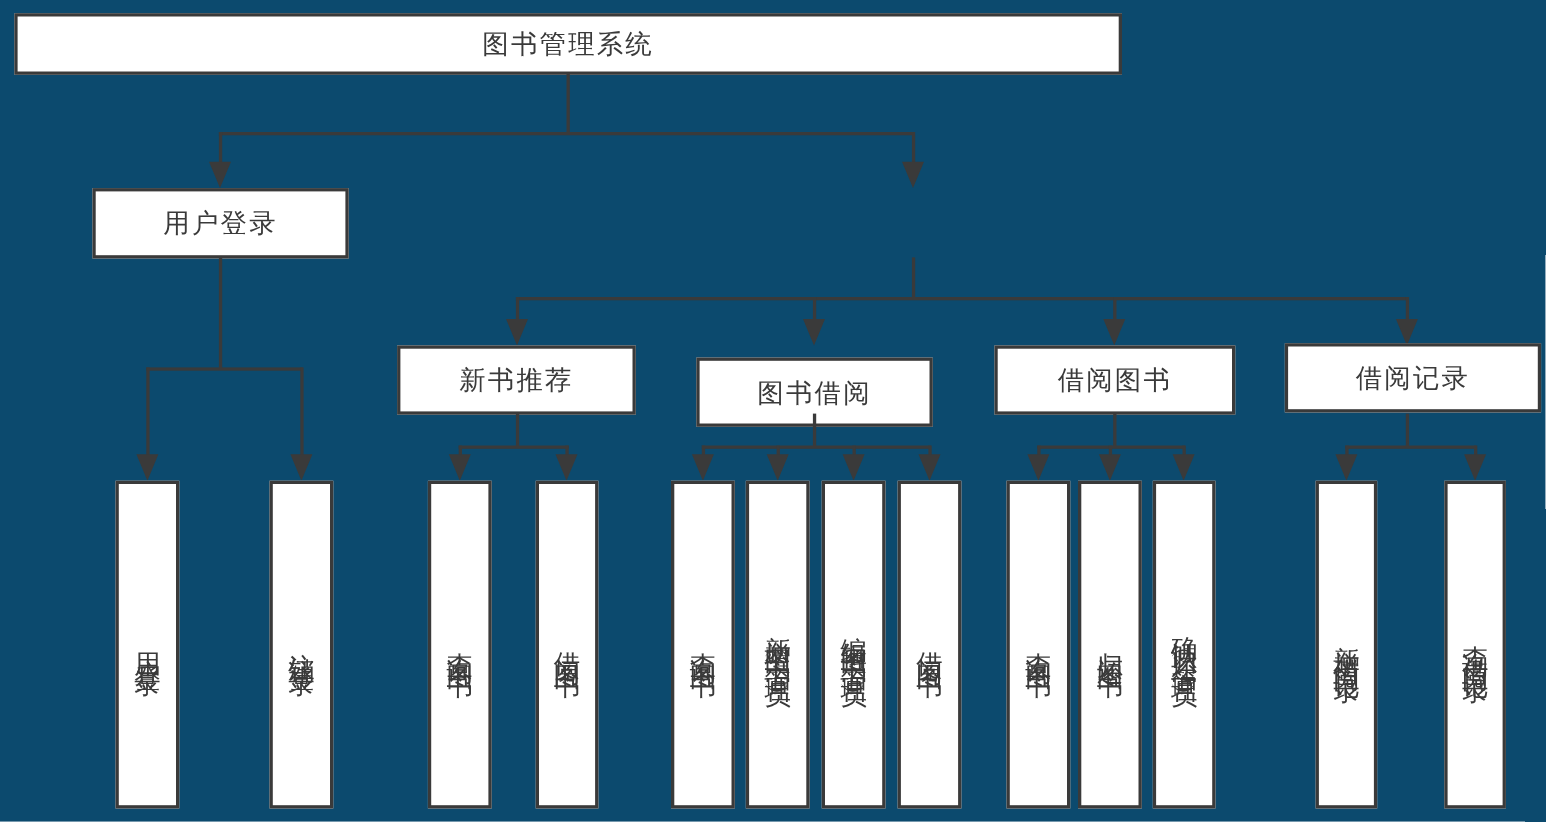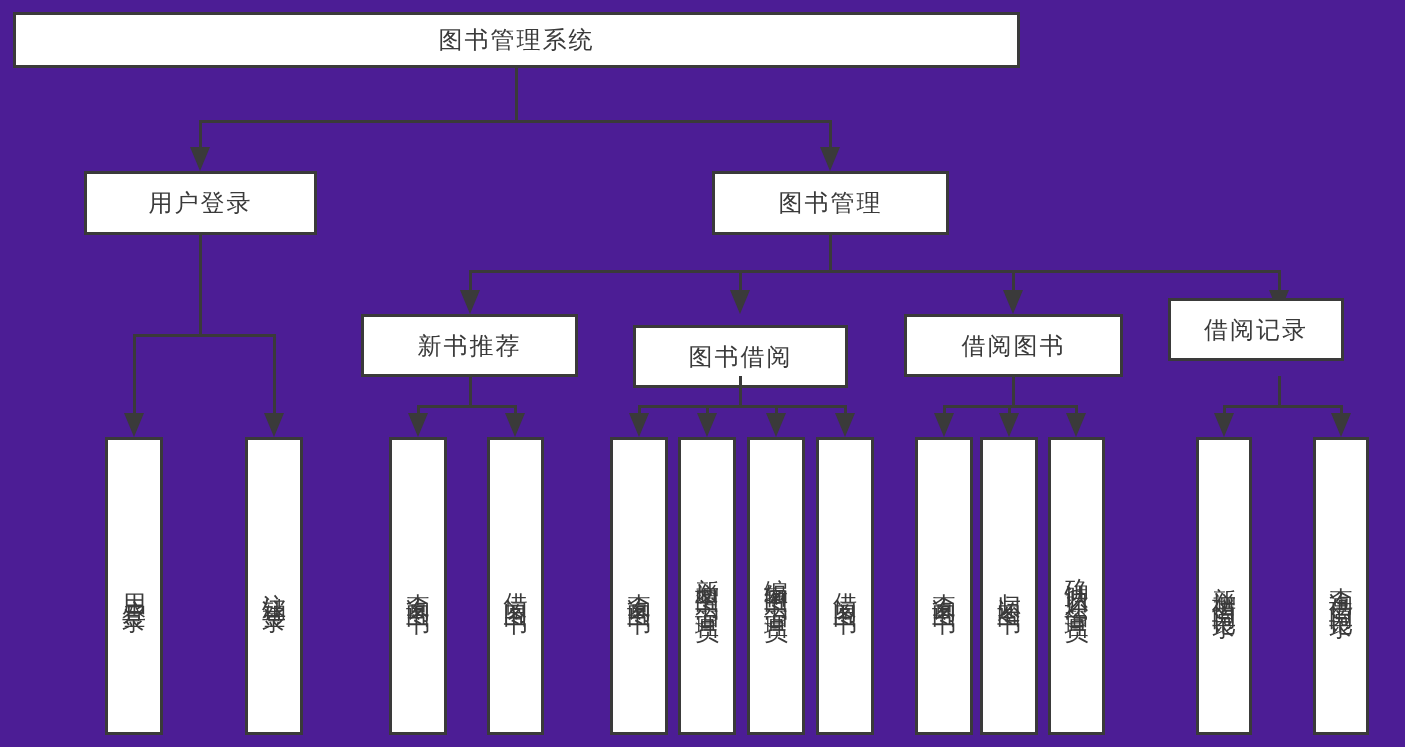--- a/index.html
+++ b/index.html
@@ -1,17 +1,17 @@
 <!DOCTYPE html>
 <html><head>
 <meta charset="utf-8">
 <style>
   html,body{margin:0;padding:0;background:#ffffff;}
   .canvas{
-    position:relative;width:1405px;height:747px;background:#4c1d95;overflow:hidden;
+    position:relative;width:1405px;height:747px;background:#0c4a6e;overflow:hidden;
     font-family:"DejaVu Sans","Liberation Sans",sans-serif;color:#333333;
   }
   .box{
     position:absolute;box-sizing:border-box;border:3px solid #3a3a3a;background:#ffffff;
     display:flex;align-items:center;justify-content:center;
     font-size:24px;letter-spacing:2px;color:#3a3a3a;
   }
   .vbox{
     position:absolute;box-sizing:border-box;border:3px solid #3a3a3a;background:#ffffff;
     display:flex;align-items:center;justify-content:center;
@@ -39,21 +39,20 @@
 
   <div class="vl" style="left:515px;top:66px;height:56px;"></div>
 
   <div class="hl" style="left:199px;top:120px;width:632px;"></div>
   <div class="vl" style="left:199px;top:120px;height:29px;"></div>
   <div class="vl" style="left:829px;top:120px;height:29px;"></div>
   <div class="ar" style="left:190px;top:147px;"></div>
   <div class="ar" style="left:820px;top:147px;"></div>
 
   <div class="box" style="left:84px;top:171px;width:233px;height:64px;">用户登录</div>
-  <div class="box" style="left:712px;top:171px;width:237px;height:64px;">图书管理</div>
 
   <div class="vl" style="left:199px;top:234px;height:102px;"></div>
   <div class="hl" style="left:133px;top:334px;width:142px;"></div>
   <div class="vl" style="left:133px;top:334px;height:80px;"></div>
   <div class="vl" style="left:273px;top:334px;height:80px;"></div>
   <div class="ar" style="left:124px;top:413px;"></div>
   <div class="ar" style="left:264px;top:413px;"></div>
 
   <div class="vl" style="left:829px;top:234px;height:38px;"></div>
   <div class="hl" style="left:469px;top:270px;width:811px;"></div>
@@ -62,21 +61,21 @@
   <div class="vl" style="left:1012px;top:270px;height:22px;"></div>
   <div class="vl" style="left:1278px;top:270px;height:22px;"></div>
   <div class="ar" style="left:460px;top:290px;"></div>
   <div class="ar" style="left:730px;top:290px;"></div>
   <div class="ar" style="left:1003px;top:290px;"></div>
   <div class="ar" style="left:1269px;top:290px;"></div>
 
   <div class="box" style="left:361px;top:314px;width:217px;height:63px;text-align:right;">新书推荐</div>
   <div class="box" style="left:633px;top:314px;width:215px;height:63px;margin-top:11px;">图书借阅</div>
   <div class="box" style="left:904px;top:314px;width:219px;height:63px;">借阅图书</div>
-  <div class="box" style="left:1168px;top:298px;width:176px;height:63px;">借阅记录</div>
+  <div class="box" style="left:1168px;top:312px;width:233px;height:63px;">借阅记录</div>
 
   <div class="vl" style="left:469px;top:376px;height:31px;"></div>
   <div class="hl" style="left:417px;top:405px;width:100px;"></div>
   <div class="vl" style="left:417px;top:405px;height:10px;"></div>
   <div class="vl" style="left:514px;top:405px;height:10px;"></div>
   <div class="ar" style="left:408px;top:413px;"></div>
   <div class="ar" style="left:505px;top:413px;"></div>
 
   <div class="vl" style="left:739px;top:376px;height:31px;"></div>
   <div class="hl" style="left:638px;top:405px;width:208px;"></div>

